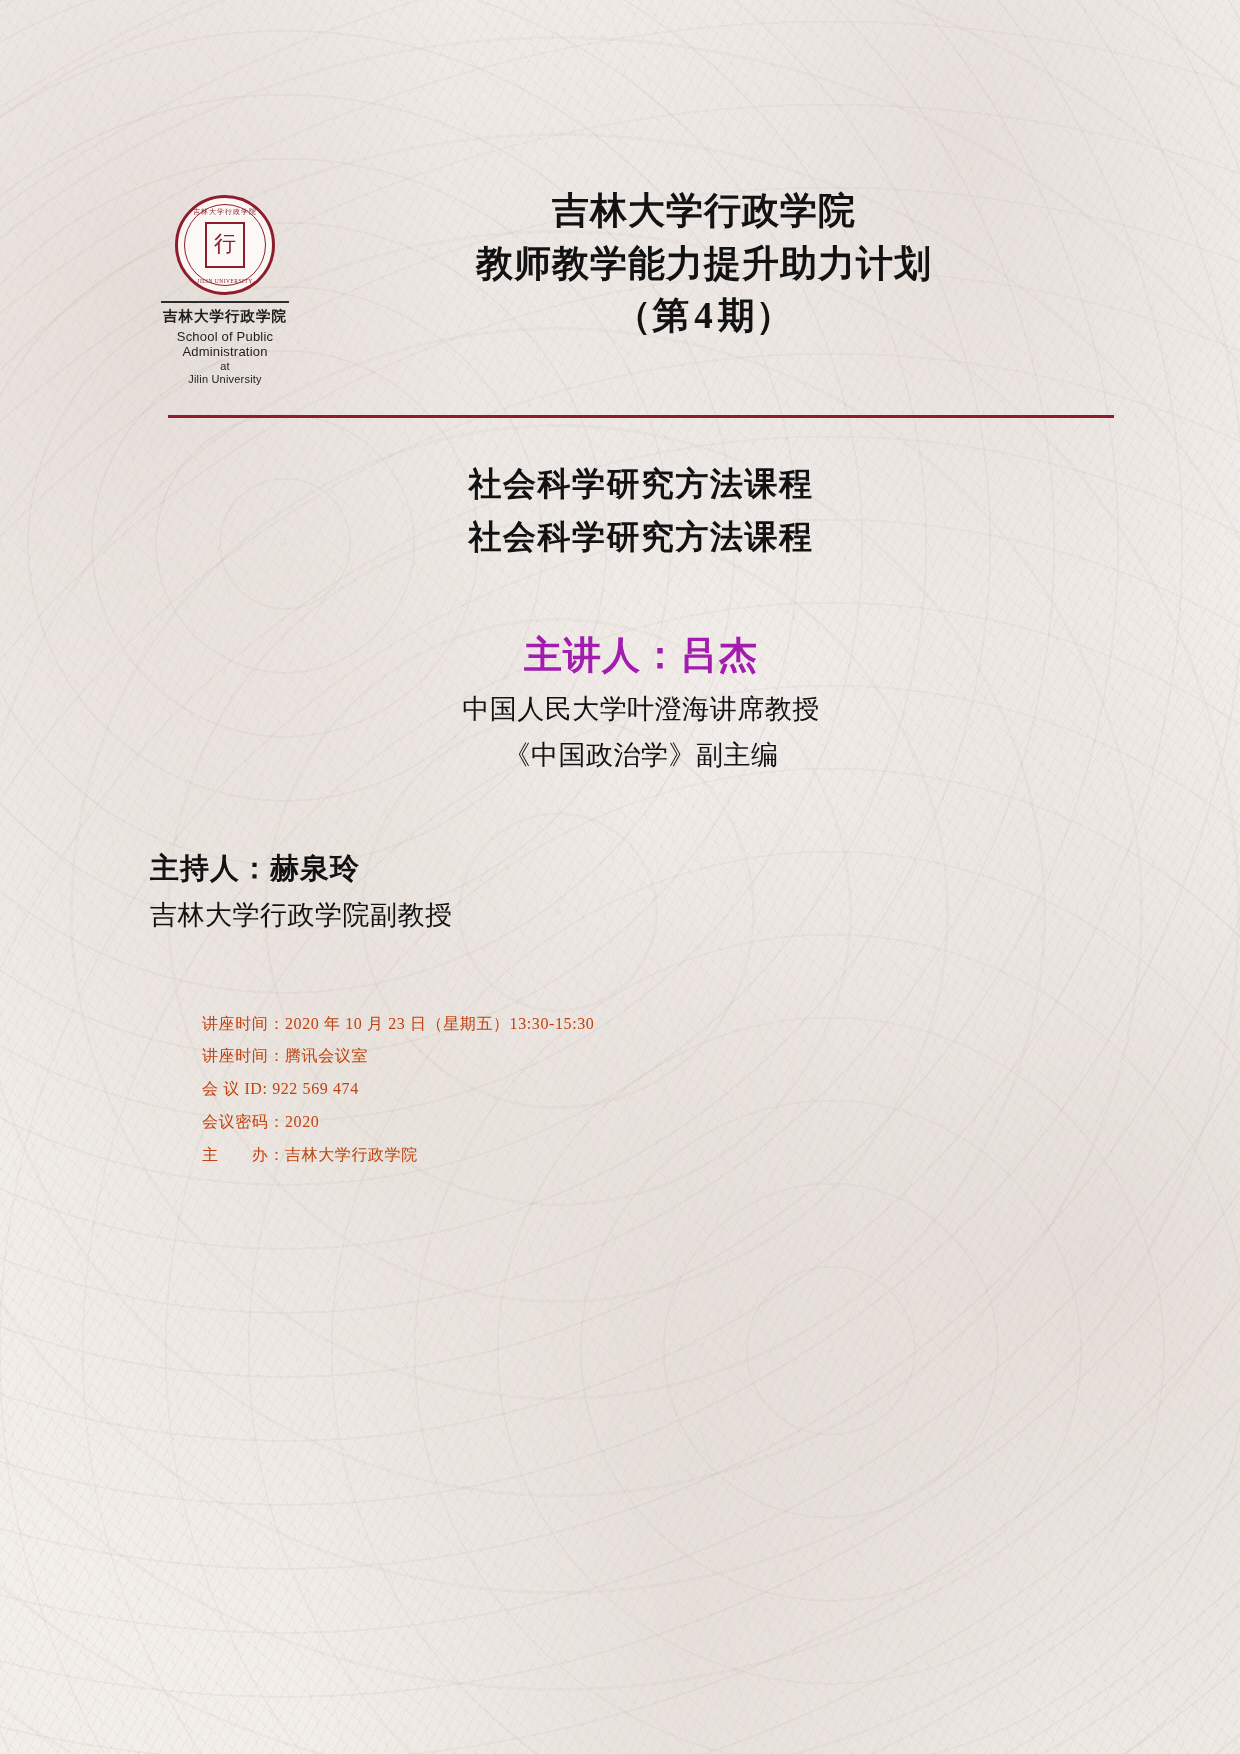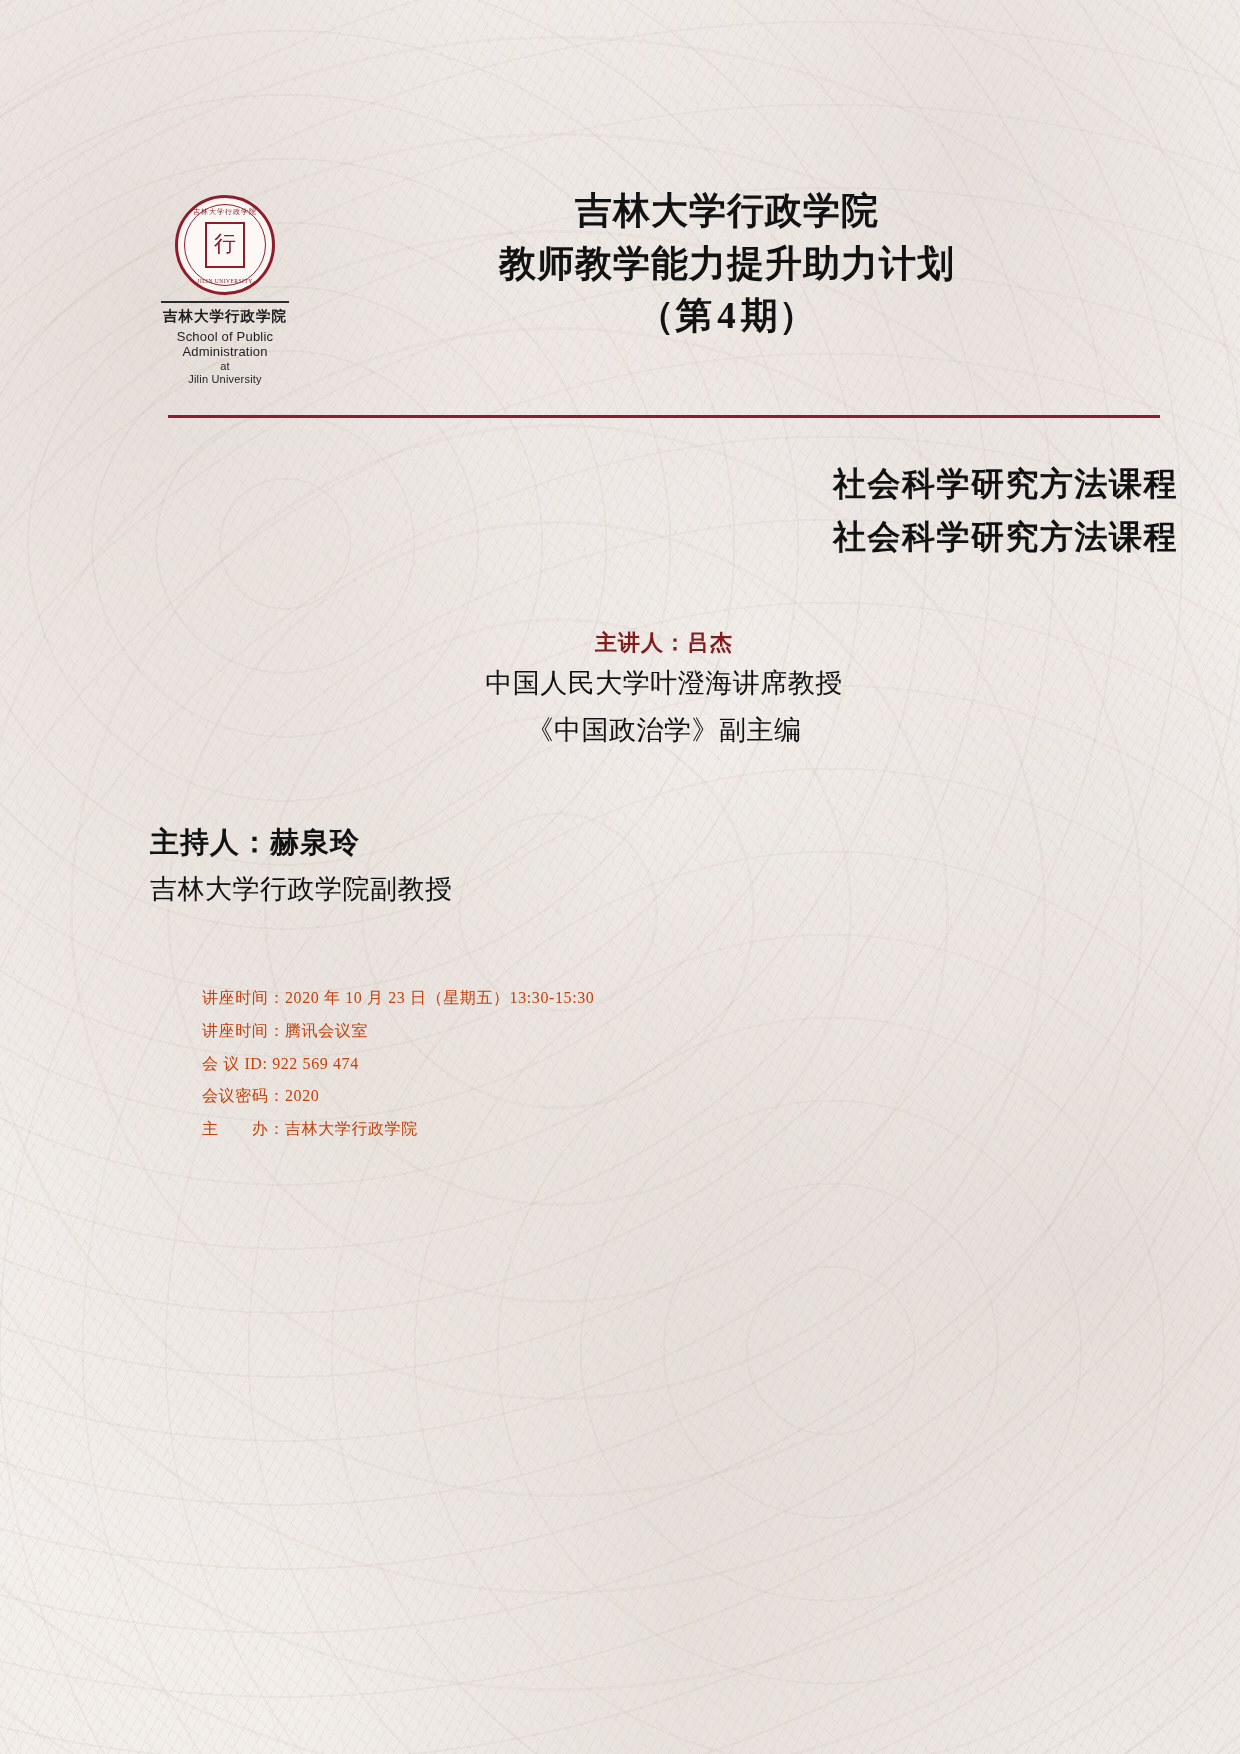--- a/index.html
+++ b/index.html
@@ -41,21 +41,21 @@
       repeating-radial-gradient(circle at 67% 77%, rgba(175,158,150,0.09) 0 2px, rgba(0,0,0,0) 2px 83px),
       repeating-radial-gradient(circle at 45% 52%, rgba(175,158,150,0.08) 0 3px, rgba(0,0,0,0) 3px 97px);
   }
 
   .page {
     position: relative;
     z-index: 1;
     width: 1240px;
     height: 1754px;
     box-sizing: border-box;
-    padding: 185px 62px 0 150px;
+    padding: 185px 108px 0 150px;
   }
 
   
   .header {
     display: flex;
     align-items: flex-start;
     justify-content: flex-start;
   }
   .logo {
     width: 150px;
@@ -163,39 +163,39 @@
 
   .divider {
     margin: 30px 18px 0 18px;
     height: 3px;
     background: #8e1c2a;
   }
 
   
   .talk-title {
     margin-top: 40px;
-    text-align: right;
+    text-align: center;
   }
   .talk-title div {
     font-size: 33px;
     font-weight: bold;
     color: #121212;
     line-height: 1.62;
     letter-spacing: 1.5px;
   }
 
   
   .speaker {
     margin-top: 60px;
     text-align: center;
   }
   .speaker-name {
-    font-size: 22px;
-    font-weight: bold;
-    color: #7f1d1d;
+    font-size: 38px;
+    font-weight: bold;
+    color: #a21caf;
     line-height: 1.6;
     letter-spacing: 1px;
   }
   .speaker-detail {
     font-size: 27px;
     color: #121212;
     line-height: 1.72;
     letter-spacing: 0.5px;
   }
 

